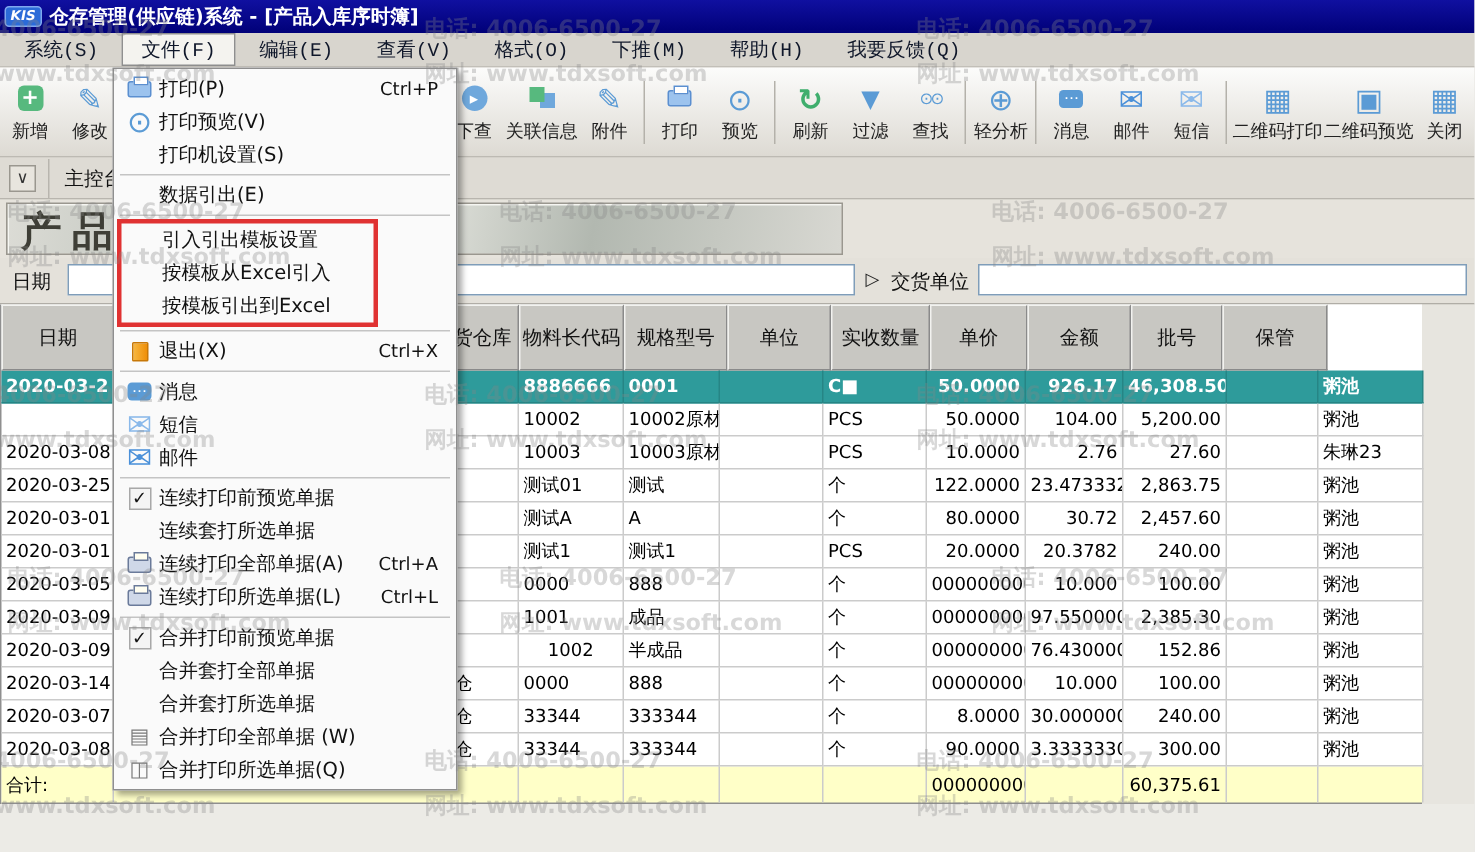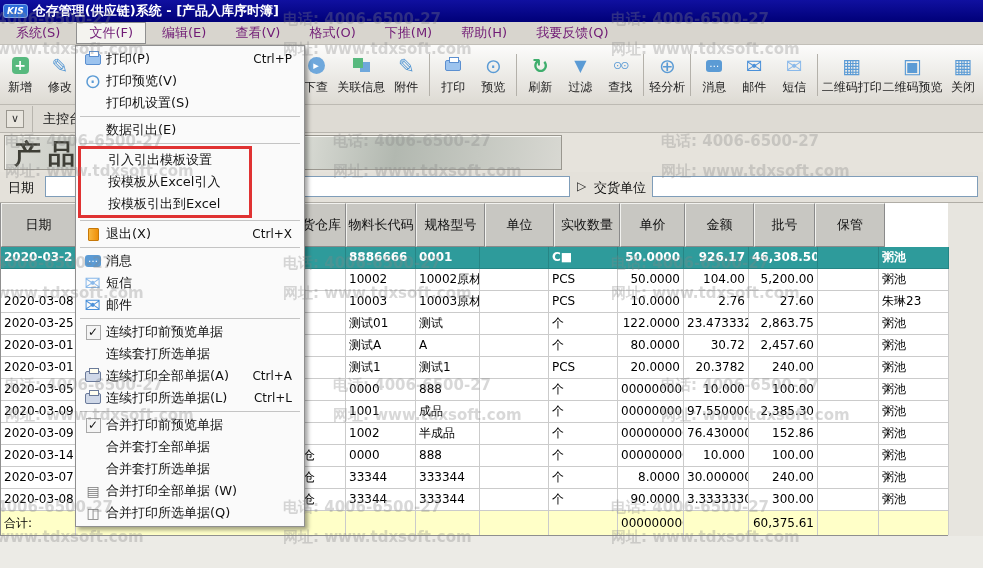--- a/index.html
+++ b/index.html
@@ -12,21 +12,21 @@
               background:linear-gradient(#1010a0,#000078); display:flex; align-items:center;
               color:#fff; font-weight:bold; font-size:13px; }
   .kis { display:inline-block; margin:0 5px 0 3px; background:#2b6bd8; color:#fff;
          font-size:9px; font-style:italic; font-weight:bold; border-radius:3px;
          padding:1px 3px; border:1px solid #7fa8ef; }
 
   
   .menubar { position:absolute; left:0; top:22px; width:983px; height:23px;
              background:#d8d5ce; display:flex; align-items:center; font-size:13px;
              border-bottom:1px solid #c2bfb8; }
-  .mb-item { padding:2px 13px; margin-left:3px; color:#701a75; cursor:default; white-space:nowrap; }
+  .mb-item { padding:2px 13px; margin-left:3px; color:#0f172a; cursor:default; white-space:nowrap;font-family:Liberation Mono, monospace; }
   .mb-item.active { background:#f4f3ef; border:1px solid #8f8f8f; padding:1px 12px; }
 
   
   .toolbar { position:absolute; left:0; top:45px; width:983px; height:60px;
              background:linear-gradient(#fcfcfb,#dddad3); display:flex; align-items:center;
              border-bottom:1px solid #bdbab3; overflow:hidden; }
   .tbtn { display:flex; flex-direction:column; align-items:center; justify-content:center;
           min-width:40px; height:54px; padding:0 4px; cursor:default; }
   .ticon { height:24px; display:flex; align-items:center; justify-content:center; font-size:16px; }
   .tlabel { font-size:12px; color:#222; white-space:nowrap; margin-top:1px; }
@@ -387,21 +387,21 @@
           <div class="tcell" style="width: 69px;">个</div>
           <div class="tcell r" style="width: 66px;">0000000000</div>
           <div class="tcell r" style="width: 65px;">97.55000000</div>
           <div class="tcell r" style="width: 69px;">2,385.30</div>
           <div class="tcell" style="width: 61px;"></div>
           <div class="tcell" style="width: 70px;">粥池</div>
         </div>
         <div class="trow">
           <div class="tcell" style="width: 75px;">2020-03-09</div>
           <div class="tcell whc" style="width: 270px;"></div>
-          <div class="tcell" style="width: 70px;">1002</div>
+          <div class="tcell" style="width: 70px; text-align: center;">1002</div>
           <div class="tcell" style="width: 64px;">半成品</div>
           <div class="tcell" style="width: 69px;"></div>
           <div class="tcell" style="width: 69px;">个</div>
           <div class="tcell r" style="width: 66px;">0000000000</div>
           <div class="tcell r" style="width: 65px;">76.43000000</div>
           <div class="tcell r" style="width: 69px;">152.86</div>
           <div class="tcell" style="width: 61px;"></div>
           <div class="tcell" style="width: 70px;">粥池</div>
         </div>
         <div class="trow">

